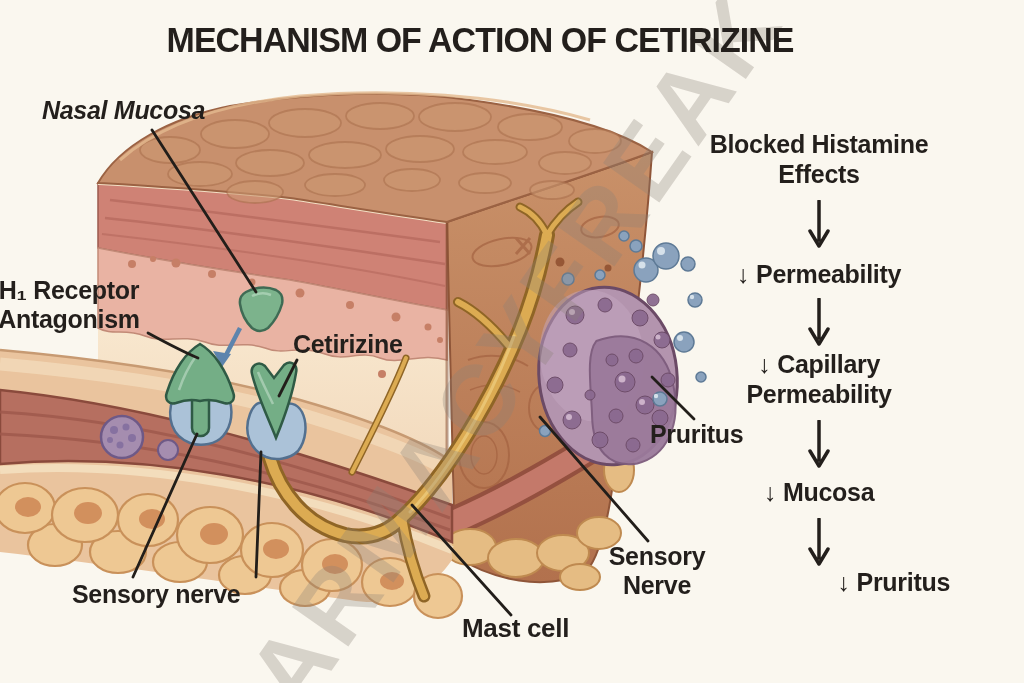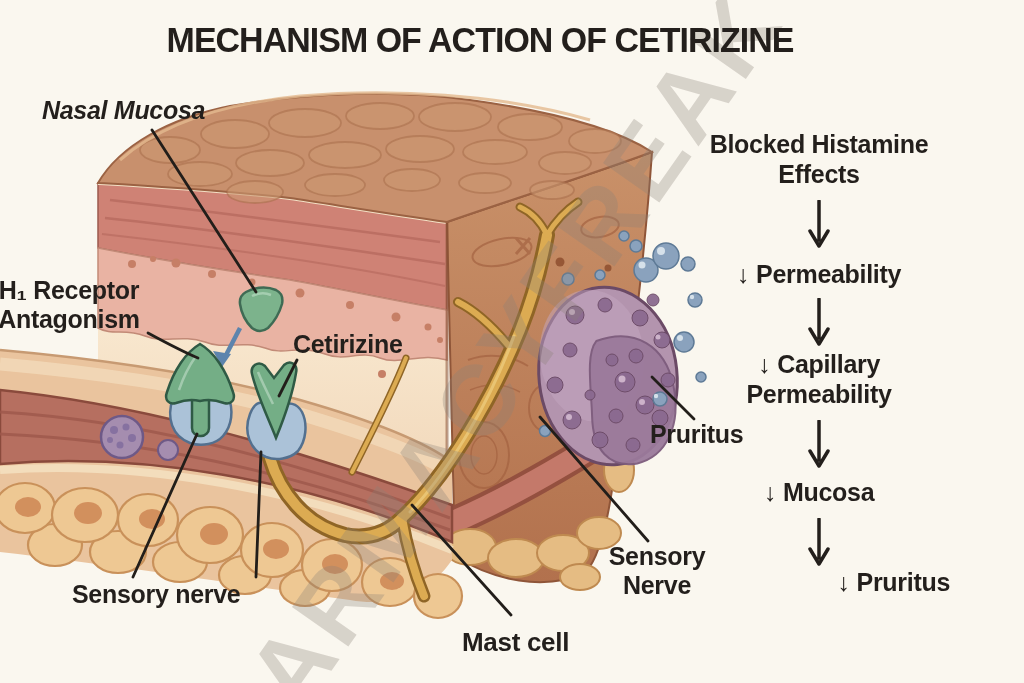--- a/index.html
+++ b/index.html
@@ -8,21 +8,21 @@
   #art{position:absolute;left:0;top:0;width:1024px;height:683px;}
   .lbl{position:absolute;font-weight:700;font-size:25px;letter-spacing:-0.3px;line-height:1.15;white-space:nowrap;}
   .lbl.wrap{white-space:normal;text-align:center;}
   #page-title{position:absolute;left:90px;top:20px;width:780px;text-align:center;
               font-size:35px;font-weight:700;letter-spacing:-1px;transform:scaleX(0.97);}
   #nasal-mucosa{left:42px;top:96px;font-style:italic;}
   #h1-receptor{left:-12px;top:276px;width:162px;}
   #cetirizine{left:293px;top:330px;}
   #histamine{left:650px;top:420px;}
   #sensory-nerve-left{left:72px;top:580px;}
-  #mast-cell{left:462px;top:614px;font-size:26px;margin-top:14px;}
+  #mast-cell{left:462px;top:614px;font-size:26px;}
   #sensory-nerve-right{left:597px;top:542px;width:120px;}
   
   #flowchart{position:absolute;left:688px;top:130px;width:262px;height:500px;text-align:center;}
   .fc-item{position:absolute;left:0;width:262px;font-weight:700;font-size:25px;line-height:1.18;letter-spacing:-0.3px;}
   .fc-arrow{position:absolute;left:0;width:262px;text-align:center;}
   .fc-prefix{margin-right:7px;font-weight:700;}
   #fc-title{top:0;}
   #fc-a1{top:70px;} #fc-s1{top:130px;}
   #fc-a2{top:168px;} #fc-s2{top:220px;}
   #fc-a3{top:290px;} #fc-s3{top:348px;}

